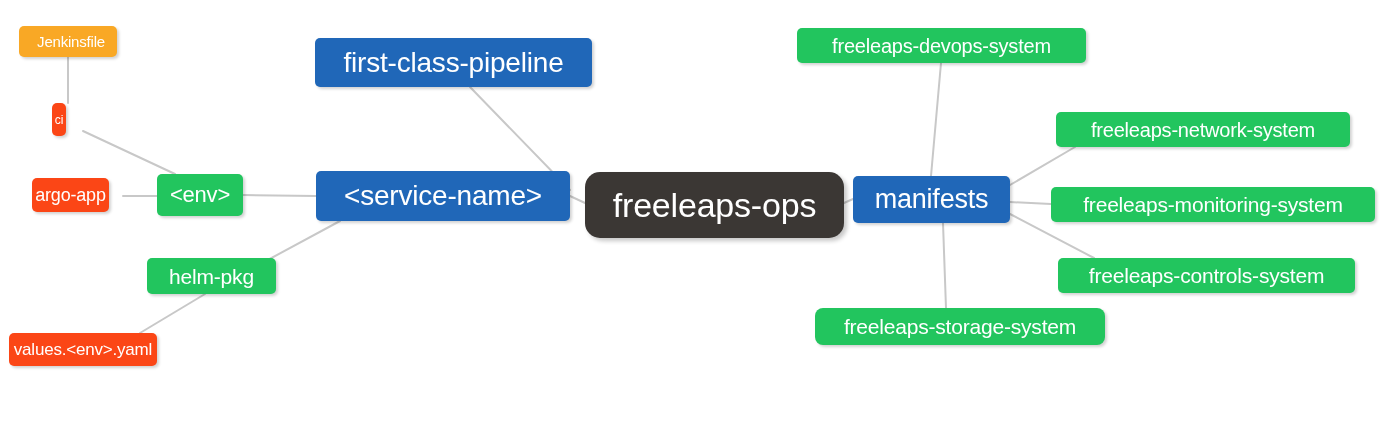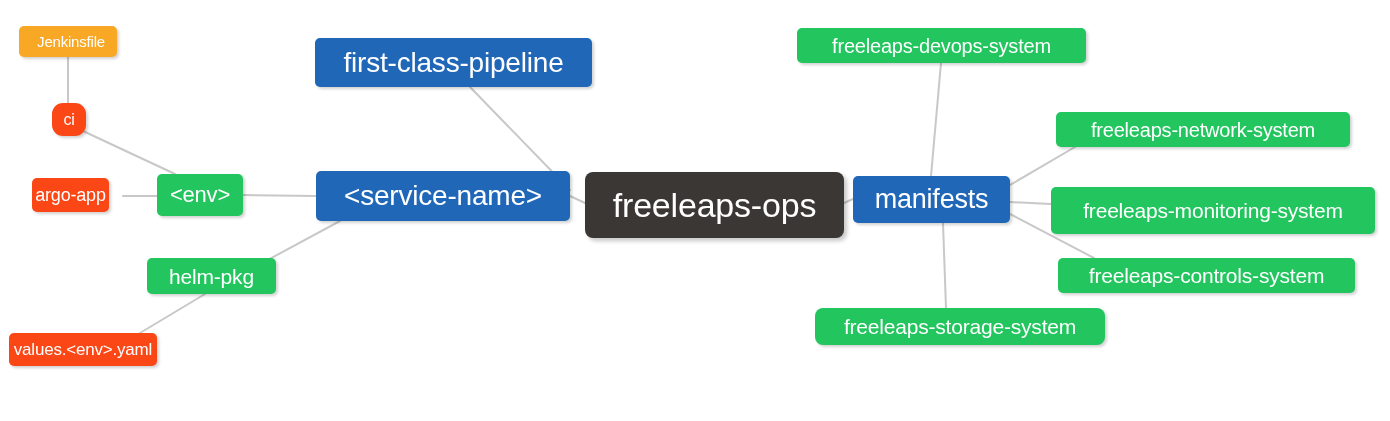--- a/index.html
+++ b/index.html
@@ -31,21 +31,21 @@
     align-items: center;
     justify-content: center;
     color: #ffffff;
     border-radius: 5px;
     white-space: nowrap;
     box-shadow: 2px 2px 3px rgba(0,0,0,0.18);
     letter-spacing: -0.2px;
     line-height: 1;
   }
   .node-root {
-    border-radius: 8px;
+    border-radius: 15px;
     box-shadow: 3px 3px 4px rgba(0,0,0,0.22);
   }
 </style>
 </head>
 <body>
 
 <div id="mindmap">
   <svg id="edges" viewBox="0 0 1390 421" xmlns="http://www.w3.org/2000/svg">
       <line x1="585" y1="203" x2="570" y2="196" stroke="#c8c8c8" stroke-width="2" stroke-linecap="round"></line>
       <line x1="844" y1="203" x2="853" y2="199" stroke="#c8c8c8" stroke-width="2" stroke-linecap="round"></line>
@@ -63,22 +63,22 @@
       <line x1="943" y1="223" x2="946" y2="308" stroke="#c8c8c8" stroke-width="2" stroke-linecap="round"></line>
     </svg>
   <div id="node-layer">
       <div class="node node-root" style="left: 585px; top: 172px; width: 259px; height: 66px; background: rgb(59, 55, 52); font-size: 34px;">freeleaps-ops</div>
       <div class="node" style="left: 316px; top: 171px; width: 254px; height: 50px; background: rgb(32, 103, 184); font-size: 28px;">&lt;service-name&gt;</div>
       <div class="node" style="left: 853px; top: 176px; width: 157px; height: 47px; background: rgb(32, 103, 184); font-size: 27px;">manifests</div>
       <div class="node" style="left: 315px; top: 38px; width: 277px; height: 49px; background: rgb(32, 103, 184); font-size: 28px;">first-class-pipeline</div>
       <div class="node" style="left: 157px; top: 174px; width: 86px; height: 42px; background: rgb(34, 197, 94); font-size: 22px;">&lt;env&gt;</div>
       <div class="node" style="left: 147px; top: 258px; width: 129px; height: 36px; background: rgb(34, 197, 94); font-size: 21px;">helm-pkg</div>
       <div class="node" style="left: 9px; top: 333px; width: 148px; height: 33px; background: rgb(251, 70, 22); font-size: 17px;">values.&lt;env&gt;.yaml</div>
-      <div class="node" style="left: 52px; top: 103px; width: 34px; height: 33px; background: rgb(251, 70, 22); font-size: 16px; border-radius: 11px;">ci</div>
+      <div class="node" style="left: 52px; top: 103px; width: 14px; height: 33px; background: rgb(251, 70, 22); font-size: 12px;">ci</div>
       <div class="node" style="left: 19px; top: 26px; width: 98px; height: 31px; background: rgb(249, 168, 37); font-size: 15px; padding-left: 6px;">Jenkinsfile</div>
       <div class="node" style="left: 32px; top: 178px; width: 77px; height: 34px; background: rgb(251, 70, 22); font-size: 18px;">argo-app</div>
       <div class="node" style="left: 797px; top: 28px; width: 289px; height: 35px; background: rgb(34, 197, 94); font-size: 20px;">freeleaps-devops-system</div>
       <div class="node" style="left: 1056px; top: 112px; width: 294px; height: 35px; background: rgb(34, 197, 94); font-size: 20px;">freeleaps-network-system</div>
-      <div class="node" style="left: 1051px; top: 187px; width: 324px; height: 47px; background: rgb(34, 197, 94); font-size: 21px;">freeleaps-monitoring-system</div>
+      <div class="node" style="left: 1051px; top: 187px; width: 324px; height: 35px; background: rgb(34, 197, 94); font-size: 21px;">freeleaps-monitoring-system</div>
       <div class="node" style="left: 1058px; top: 258px; width: 297px; height: 35px; background: rgb(34, 197, 94); font-size: 21px;">freeleaps-controls-system</div>
       <div class="node" style="left: 815px; top: 308px; width: 290px; height: 37px; background: rgb(34, 197, 94); font-size: 21px; border-radius: 8px;">freeleaps-storage-system</div>
     </div>
 </div>
 
 </body></html>

